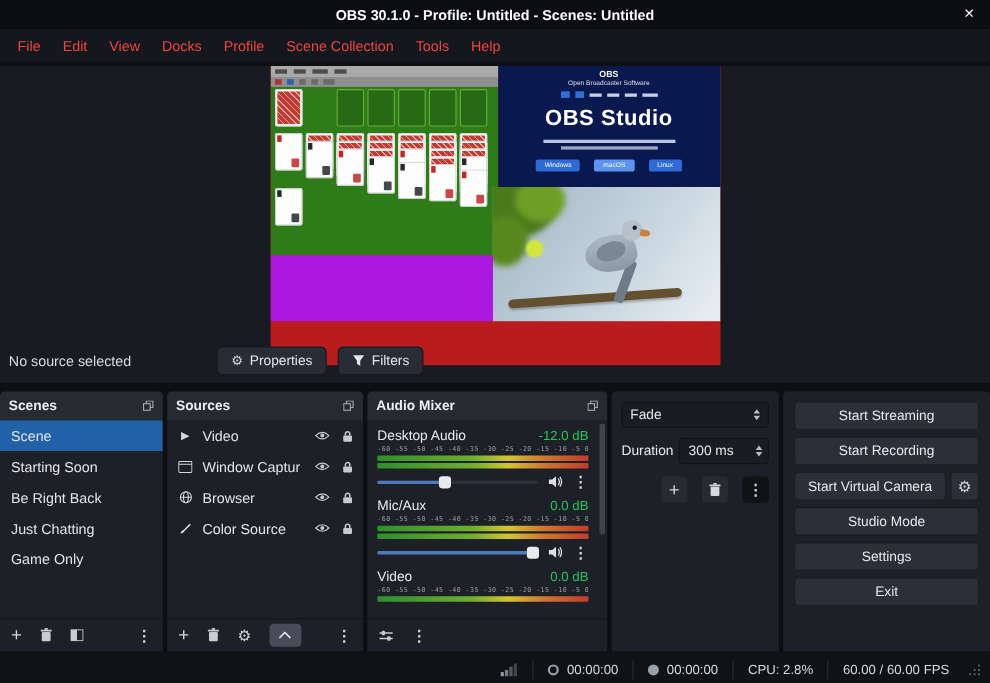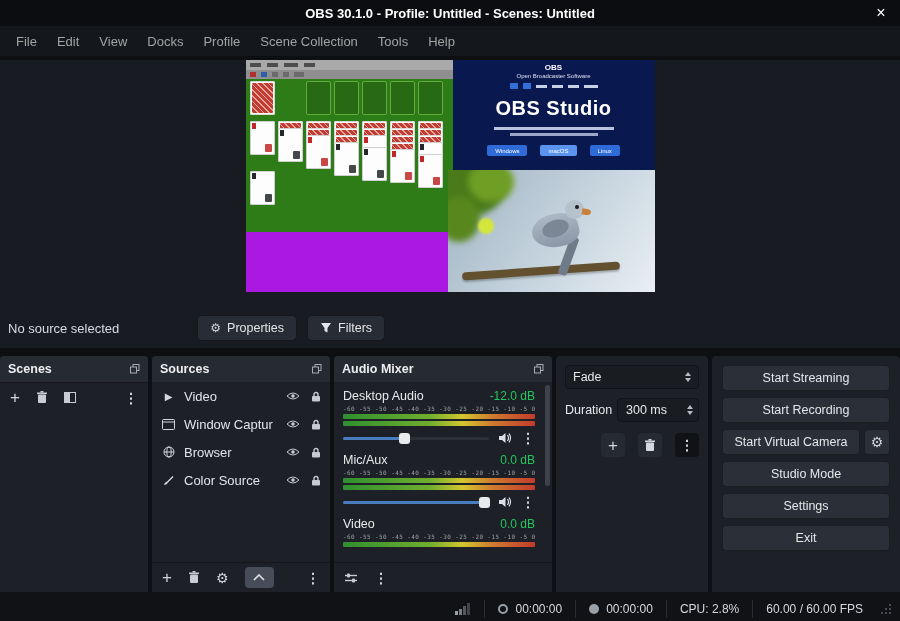--- a/index.html
+++ b/index.html
@@ -12,25 +12,25 @@
   }
   svg { display:block; }
 
   
   .titlebar { height:26px; background:#0b0d10; display:flex; align-items:center; justify-content:center; position:relative; }
   .title-text { font-size:13px; font-weight:bold; color:#ffffff; }
   .close-btn { position:absolute; right:8px; top:0; height:26px; width:22px; display:flex; align-items:center; justify-content:center; color:#fff; font-size:16px; cursor:pointer; }
 
   
   .menubar { height:30px; background:#14171c; display:flex; align-items:stretch; padding:0 6px; }
-  .menu-item { padding:0 10px; display:flex; align-items:center; font-size:13px; color:#a3a3a3; cursor:pointer; }
+  .menu-item { padding:0 10px; display:flex; align-items:center; font-size:13px; color:#ef4444; cursor:pointer; }
 
   
   .preview-section { height:288px; background:#181b21; position:relative; }
-  .canvas { width:409px; height:232px; margin:4px auto 0 auto; position:relative; overflow:hidden; background:#0c4a6e; }
+  .canvas { width:409px; height:272px; margin:4px auto 0 auto; position:relative; overflow:hidden; background:#b91c1c; }
 
   
   .sol { position:absolute; left:0; top:0; width:207px; height:172px; background:#2e7c17; overflow:hidden; }
   .sol-menu { height:10px; background:#a9a9a9; display:flex; align-items:center; gap:6px; padding:0 4px; }
   .sol-menu i { display:block; width:11px; height:4px; background:#4d4d4d; }
   .sol-tool { height:9px; background:#8f8f8f; display:flex; align-items:center; gap:5px; padding:0 4px; }
   .sol-tool i { display:block; width:6px; height:5px; background:#6b6b6b; }
   .sol-tool i.rd { background:#b03030; } .sol-tool i.bl { background:#2e5fae; }
   .sol-cards { position:absolute; left:0; top:19px; right:0; bottom:0; }
   .card { position:absolute; width:25px; height:34px; border-radius:2px; }
@@ -300,20 +300,27 @@
 
   <div class="dock dock-scenes">
     <div class="dock-header">
       <span>Scenes</span>
       <span class="popout">
         <svg width="10" height="10" viewBox="0 0 10 10">
             <rect x="3" y="0.5" width="6" height="6" fill="none" stroke="currentColor"></rect>
             <rect x="0.5" y="3" width="6" height="6" fill="#262a31" stroke="currentColor"></rect>
           </svg>
       </span>
+    </div>
+    <div class="dock-body">
+      <div class="scene-item selected">Scene</div>
+      <div class="scene-item">Starting Soon</div>
+      <div class="scene-item">Be Right Back</div>
+      <div class="scene-item">Just Chatting</div>
+      <div class="scene-item">Game Only</div>
     </div>
     <div class="dock-toolbar">
       <span class="tb-icon">
           <span class="plus-glyph">+</span>
         </span>
       <span class="tb-icon">
         <svg width="12" height="13" viewBox="0 0 12 13">
             <rect x="2" y="3.5" width="8" height="8.5" rx="1" fill="currentColor"></rect>
             <rect x="1" y="1.5" width="10" height="1.6" fill="currentColor"></rect>
             <rect x="4.5" y="0" width="3" height="1.6" fill="currentColor"></rect>

